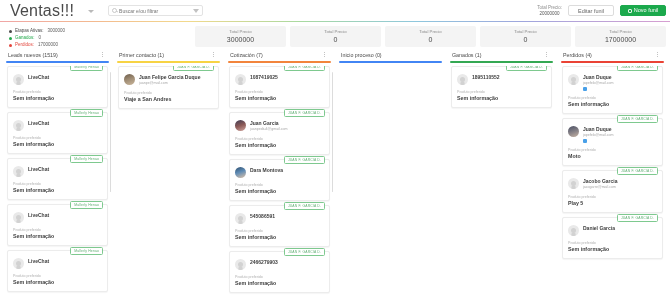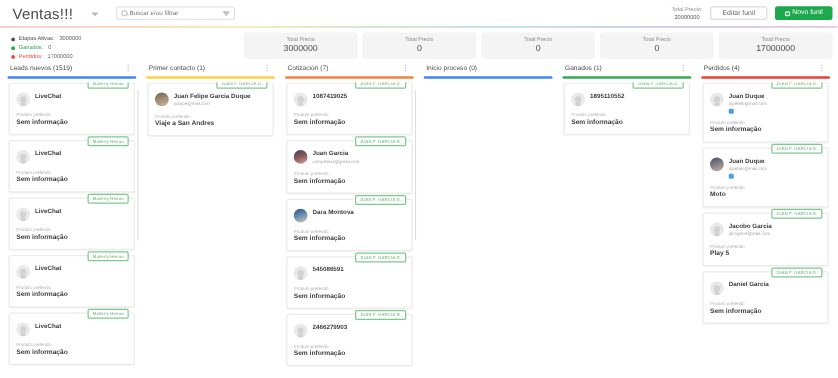--- a/index.html
+++ b/index.html
@@ -14,21 +14,21 @@
   
   .topbar {
     height: 21px;
     display: flex;
     align-items: center;
     padding: 0 4px 0 10px;
     background: #fff;
     position: relative;
   }
   .funnel-title {
-    font-size: 12px;
+    font-size: 16px;
     color: #4a4a4a;
     letter-spacing: .2px;
     white-space: nowrap;
   }
   .caret-down {
     width: 0; height: 0;
     border-left: 3px solid transparent;
     border-right: 3px solid transparent;
     border-top: 3px solid #b9b9b9;
     margin-left: 14px;

